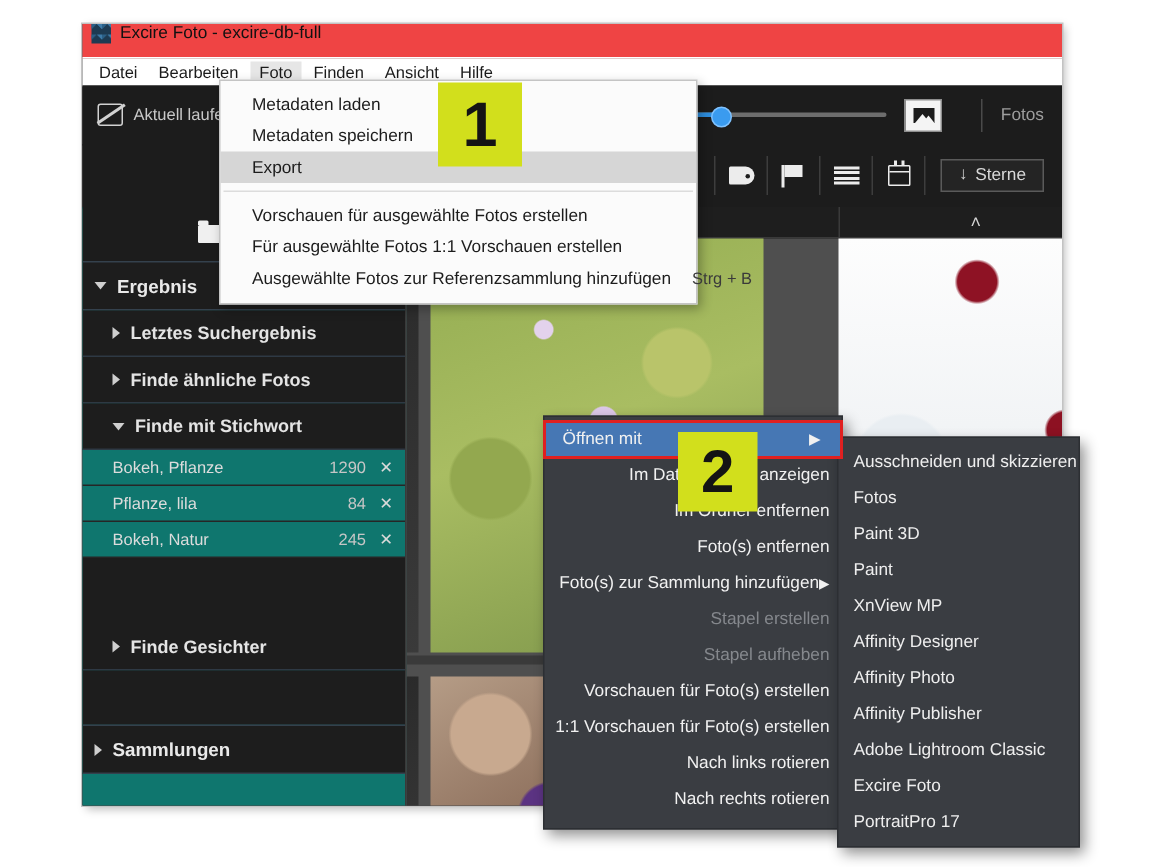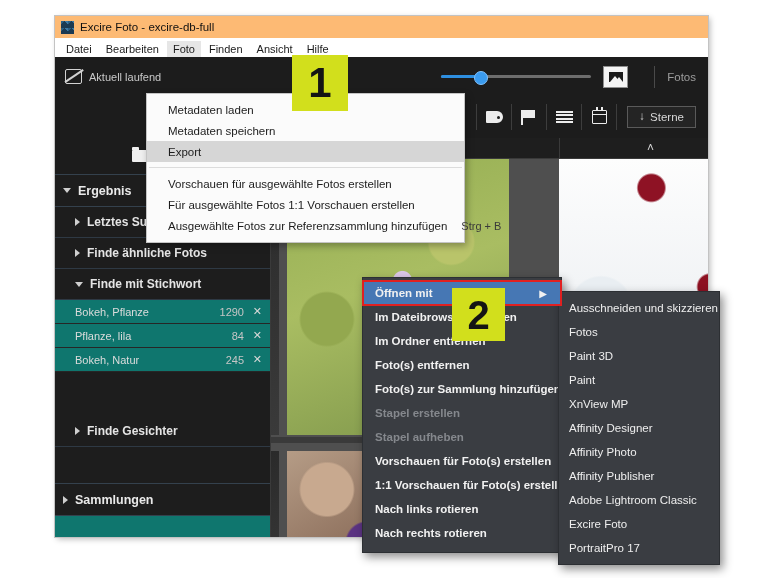--- a/index.html
+++ b/index.html
@@ -3,21 +3,21 @@
 <meta charset="utf-8">
 <style>
   html,body{margin:0;padding:0;background:#ffffff;}
   body{width:770px;height:578px;overflow:hidden;font-family:"Liberation Sans","DejaVu Sans",sans-serif;}
   #stage{position:relative;width:770px;height:578px;background:#ffffff;}
 
   
   #app-window{position:absolute;left:55px;top:16px;width:653px;height:521px;background:#1e1e1e;
     box-shadow:0 0 0 1px #c3c3c3, 2px 2px 6px rgba(0,0,0,.28);}
 
-  .titlebar{height:22px;background:#fdba74;display:flex;align-items:center;padding:0 6px;
+  .titlebar{height:22px;background:#ef4444;display:flex;padding:0 6px;
     border-bottom:1px solid #ffffff;}
   .title-ico{width:13px;height:13px;margin-right:6px;background:#1d3a52;
     background-image:linear-gradient(135deg,#2b5f86 25%,transparent 25%),linear-gradient(-135deg,#3d7aa8 25%,transparent 25%);
     background-size:7px 7px;flex:none;}
   .title-text{font-size:11.5px;color:#111;white-space:nowrap;}
 
   .menubar{height:19px;background:#ffffff;display:flex;align-items:center;padding:0 5px;gap:2px;}
   .menubar .mi{font-size:11px;color:#1b1b1b;padding:2px 6px;white-space:nowrap;}
   .menubar .mi.active{background:#e6e6e6;}
 
@@ -114,31 +114,31 @@
   .ph-crocus{background:
       radial-gradient(circle at 62% 38%, #6d3f96 0 24px, transparent 26px),
       radial-gradient(circle at 36% 62%, #5b3382 0 20px, transparent 22px),
       radial-gradient(circle at 18% 26%, #c8a98f 0 26px, transparent 28px),
       linear-gradient(150deg,#b59c86 0%,#8d6f5c 50%,#6a4f44 100%);}
   .ph-dark{background:linear-gradient(150deg,#2a2a2a,#3a3a3a);}
   .grid-gap{position:absolute;background:#3a3a3a;}
 
   
   .menu-foto{position:absolute;left:146px;top:53px;width:317px;background:#fbfbfb;
-    border:1px solid #c4c4c4;box-shadow:2px 3px 7px rgba(0,0,0,.3);padding:5px 0 6px;margin-top:40px;}
+    border:1px solid #c4c4c4;box-shadow:2px 3px 7px rgba(0,0,0,.3);padding:5px 0 6px;}
   .menu-foto .row{height:21px;display:flex;align-items:center;padding:0 10px 0 21px;font-size:11.5px;color:#1c1c1c;
     white-space:nowrap;}
   .menu-foto .row.sel{background:#d6d6d6;text-align:right;}
   .menu-foto .row .acc{margin-left:auto;color:#3a3a3a;font-size:11px;padding-left:14px;}
   .menu-foto .sep{height:1px;background:#dcdcdc;margin:5px 2px;}
 
   .ctx-menu{position:absolute;left:362px;top:277px;width:198px;background:#3a3d42;
     border:1px solid #2c2f33;box-shadow:3px 4px 9px rgba(0,0,0,.45);padding:3px 0 7px;}
   .ctx-menu .row{height:24px;display:flex;align-items:center;padding:0 8px 0 12px;font-size:11.5px;
-    color:#f1f1f1;font-weight:bold;white-space:nowrap;}
+    color:#f1f1f1;font-weight:normal;white-space:nowrap;justify-content:flex-end;}
   .ctx-menu .row.dim{color:#85888d;}
   .ctx-menu .row .sub-arrow{margin-left:auto;font-size:9px;color:#f1f1f1;}
   .ctx-menu .row.hl{background:#4677b4;outline:2px solid #e02020;outline-offset:-1px;position:relative;z-index:3;}
   .ctx-menu .row.hl .sub-arrow{margin-left:auto;padding-right:6px;font-size:10px;}
 
   .sub-menu{position:absolute;left:558px;top:291px;width:160px;background:#3a3d42;
     border:1px solid #2c2f33;box-shadow:3px 4px 9px rgba(0,0,0,.45);padding:4px 0 0;overflow:hidden;height:268px;}
   .sub-menu .row{height:24px;display:flex;align-items:center;padding:0 8px 0 10px;font-size:11.5px;
     color:#eeeeee;white-space:nowrap;}
 

